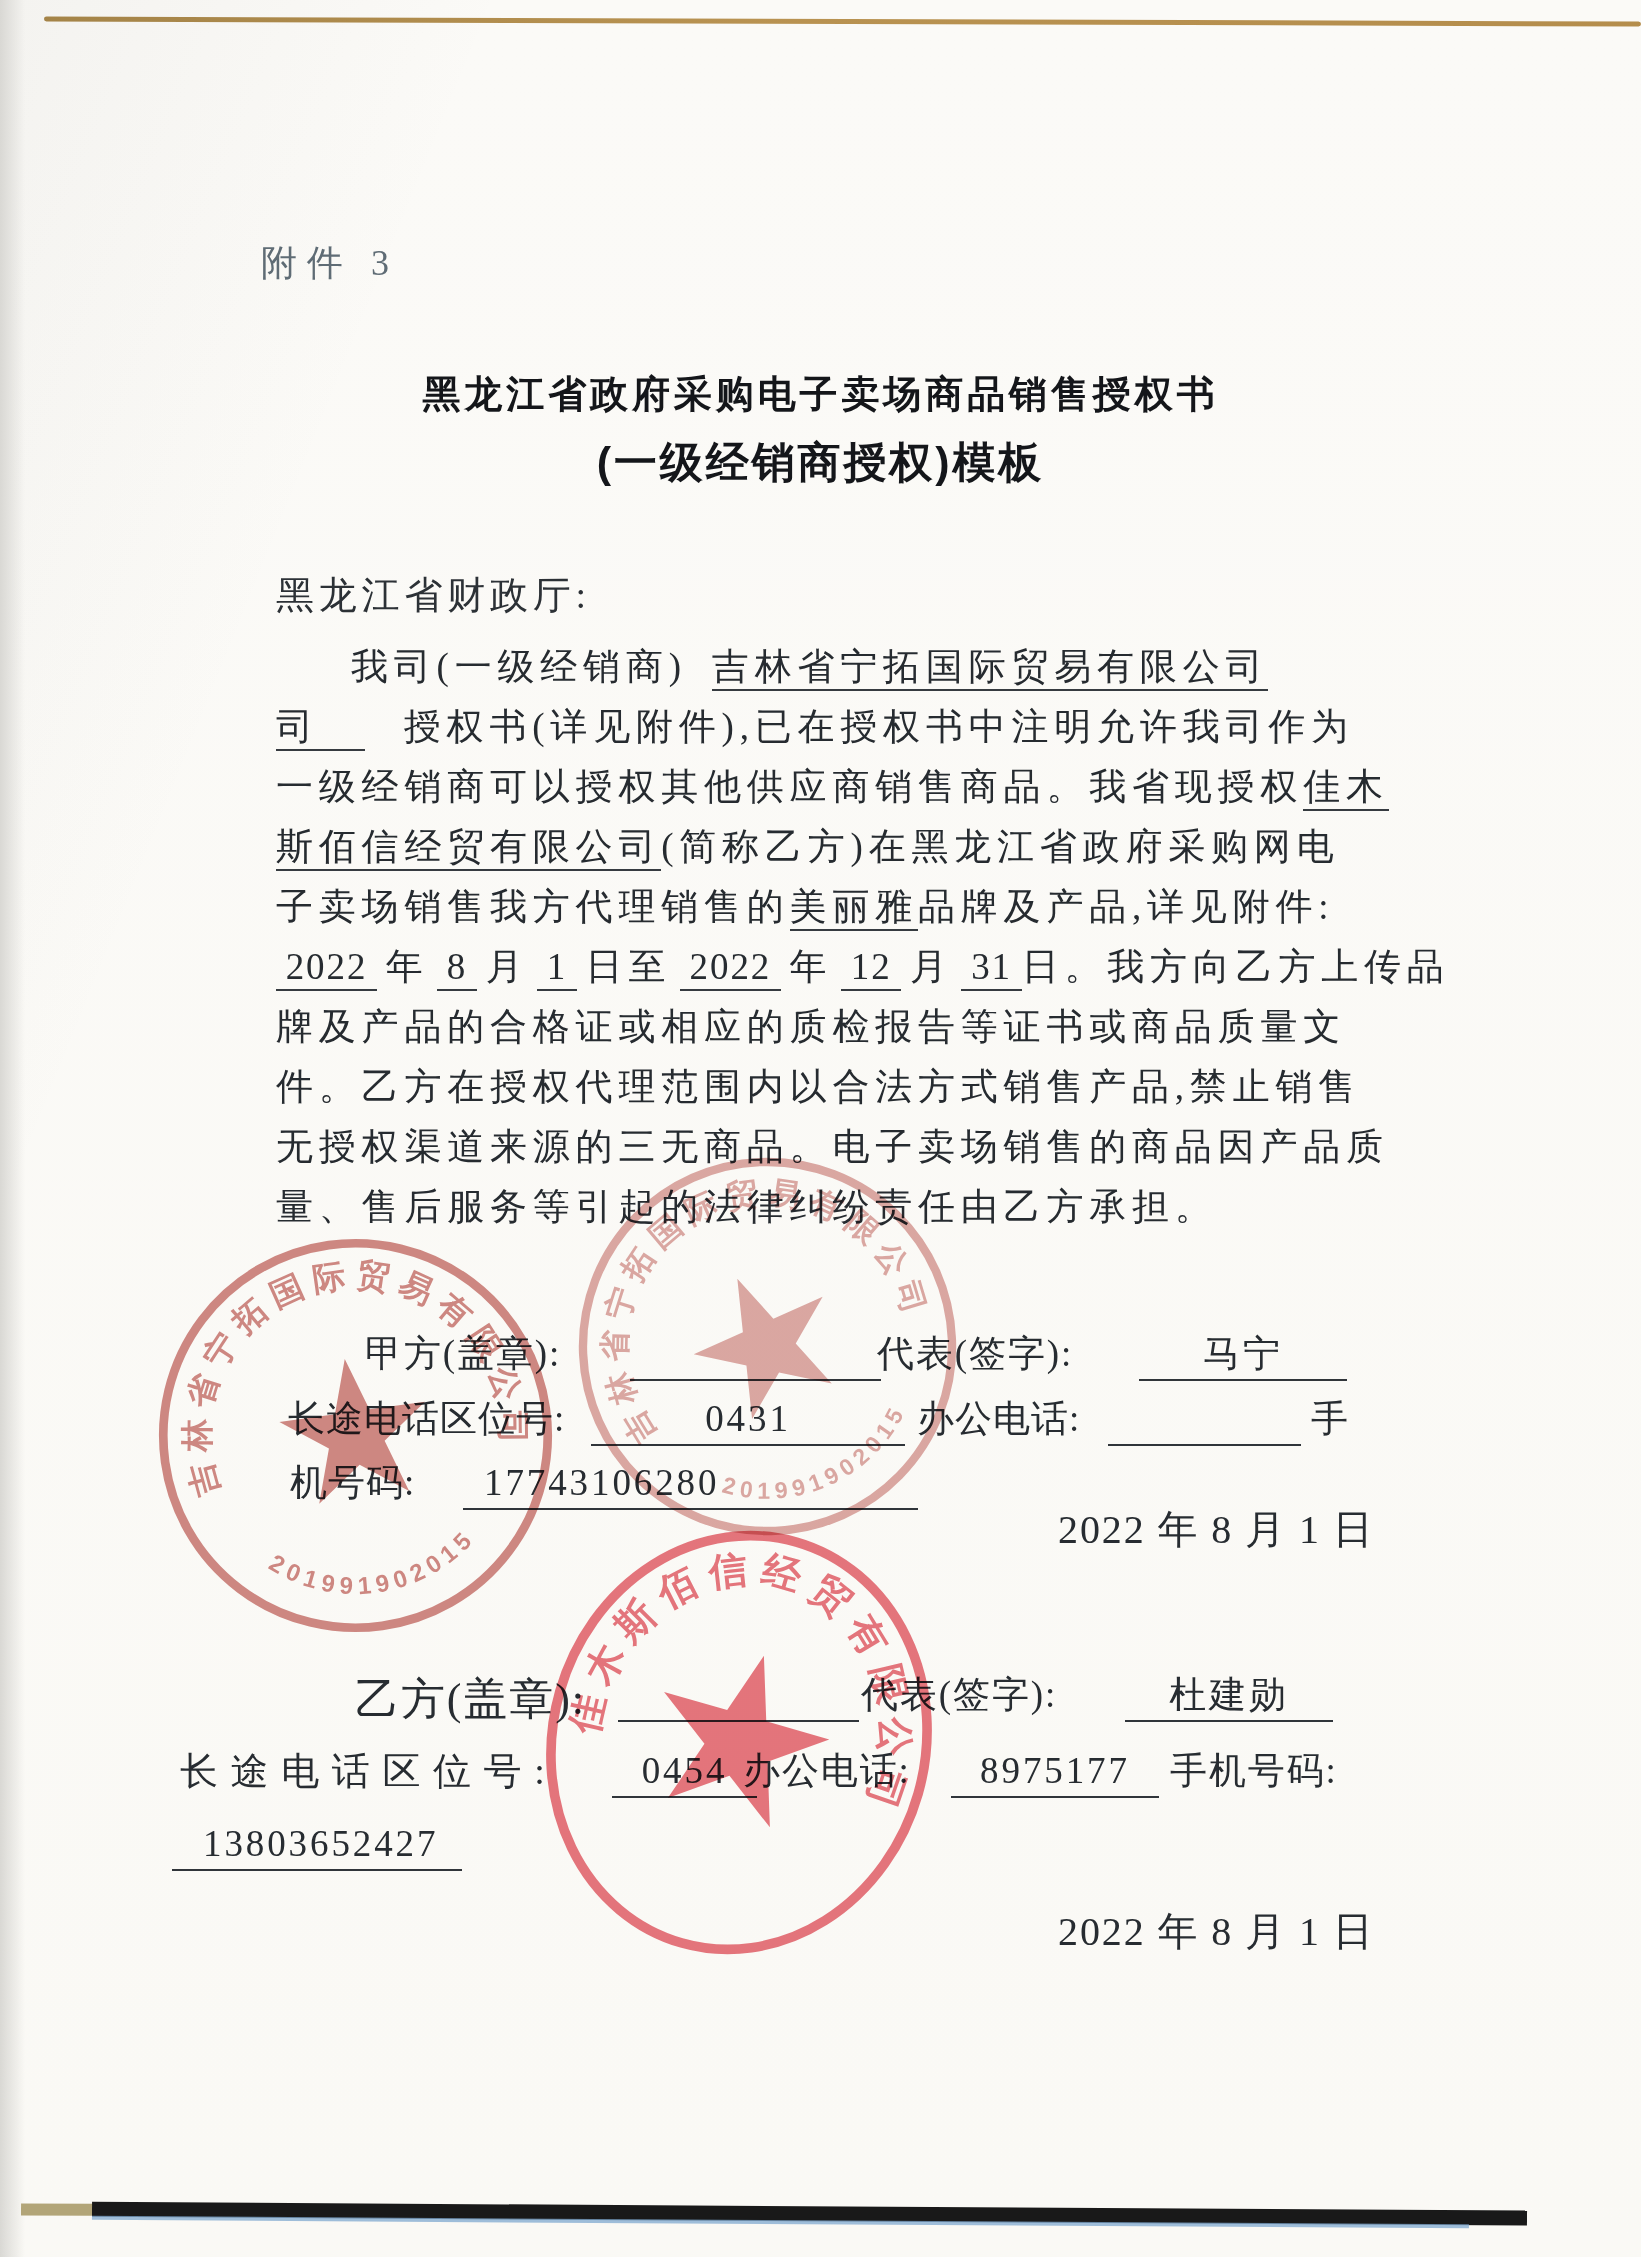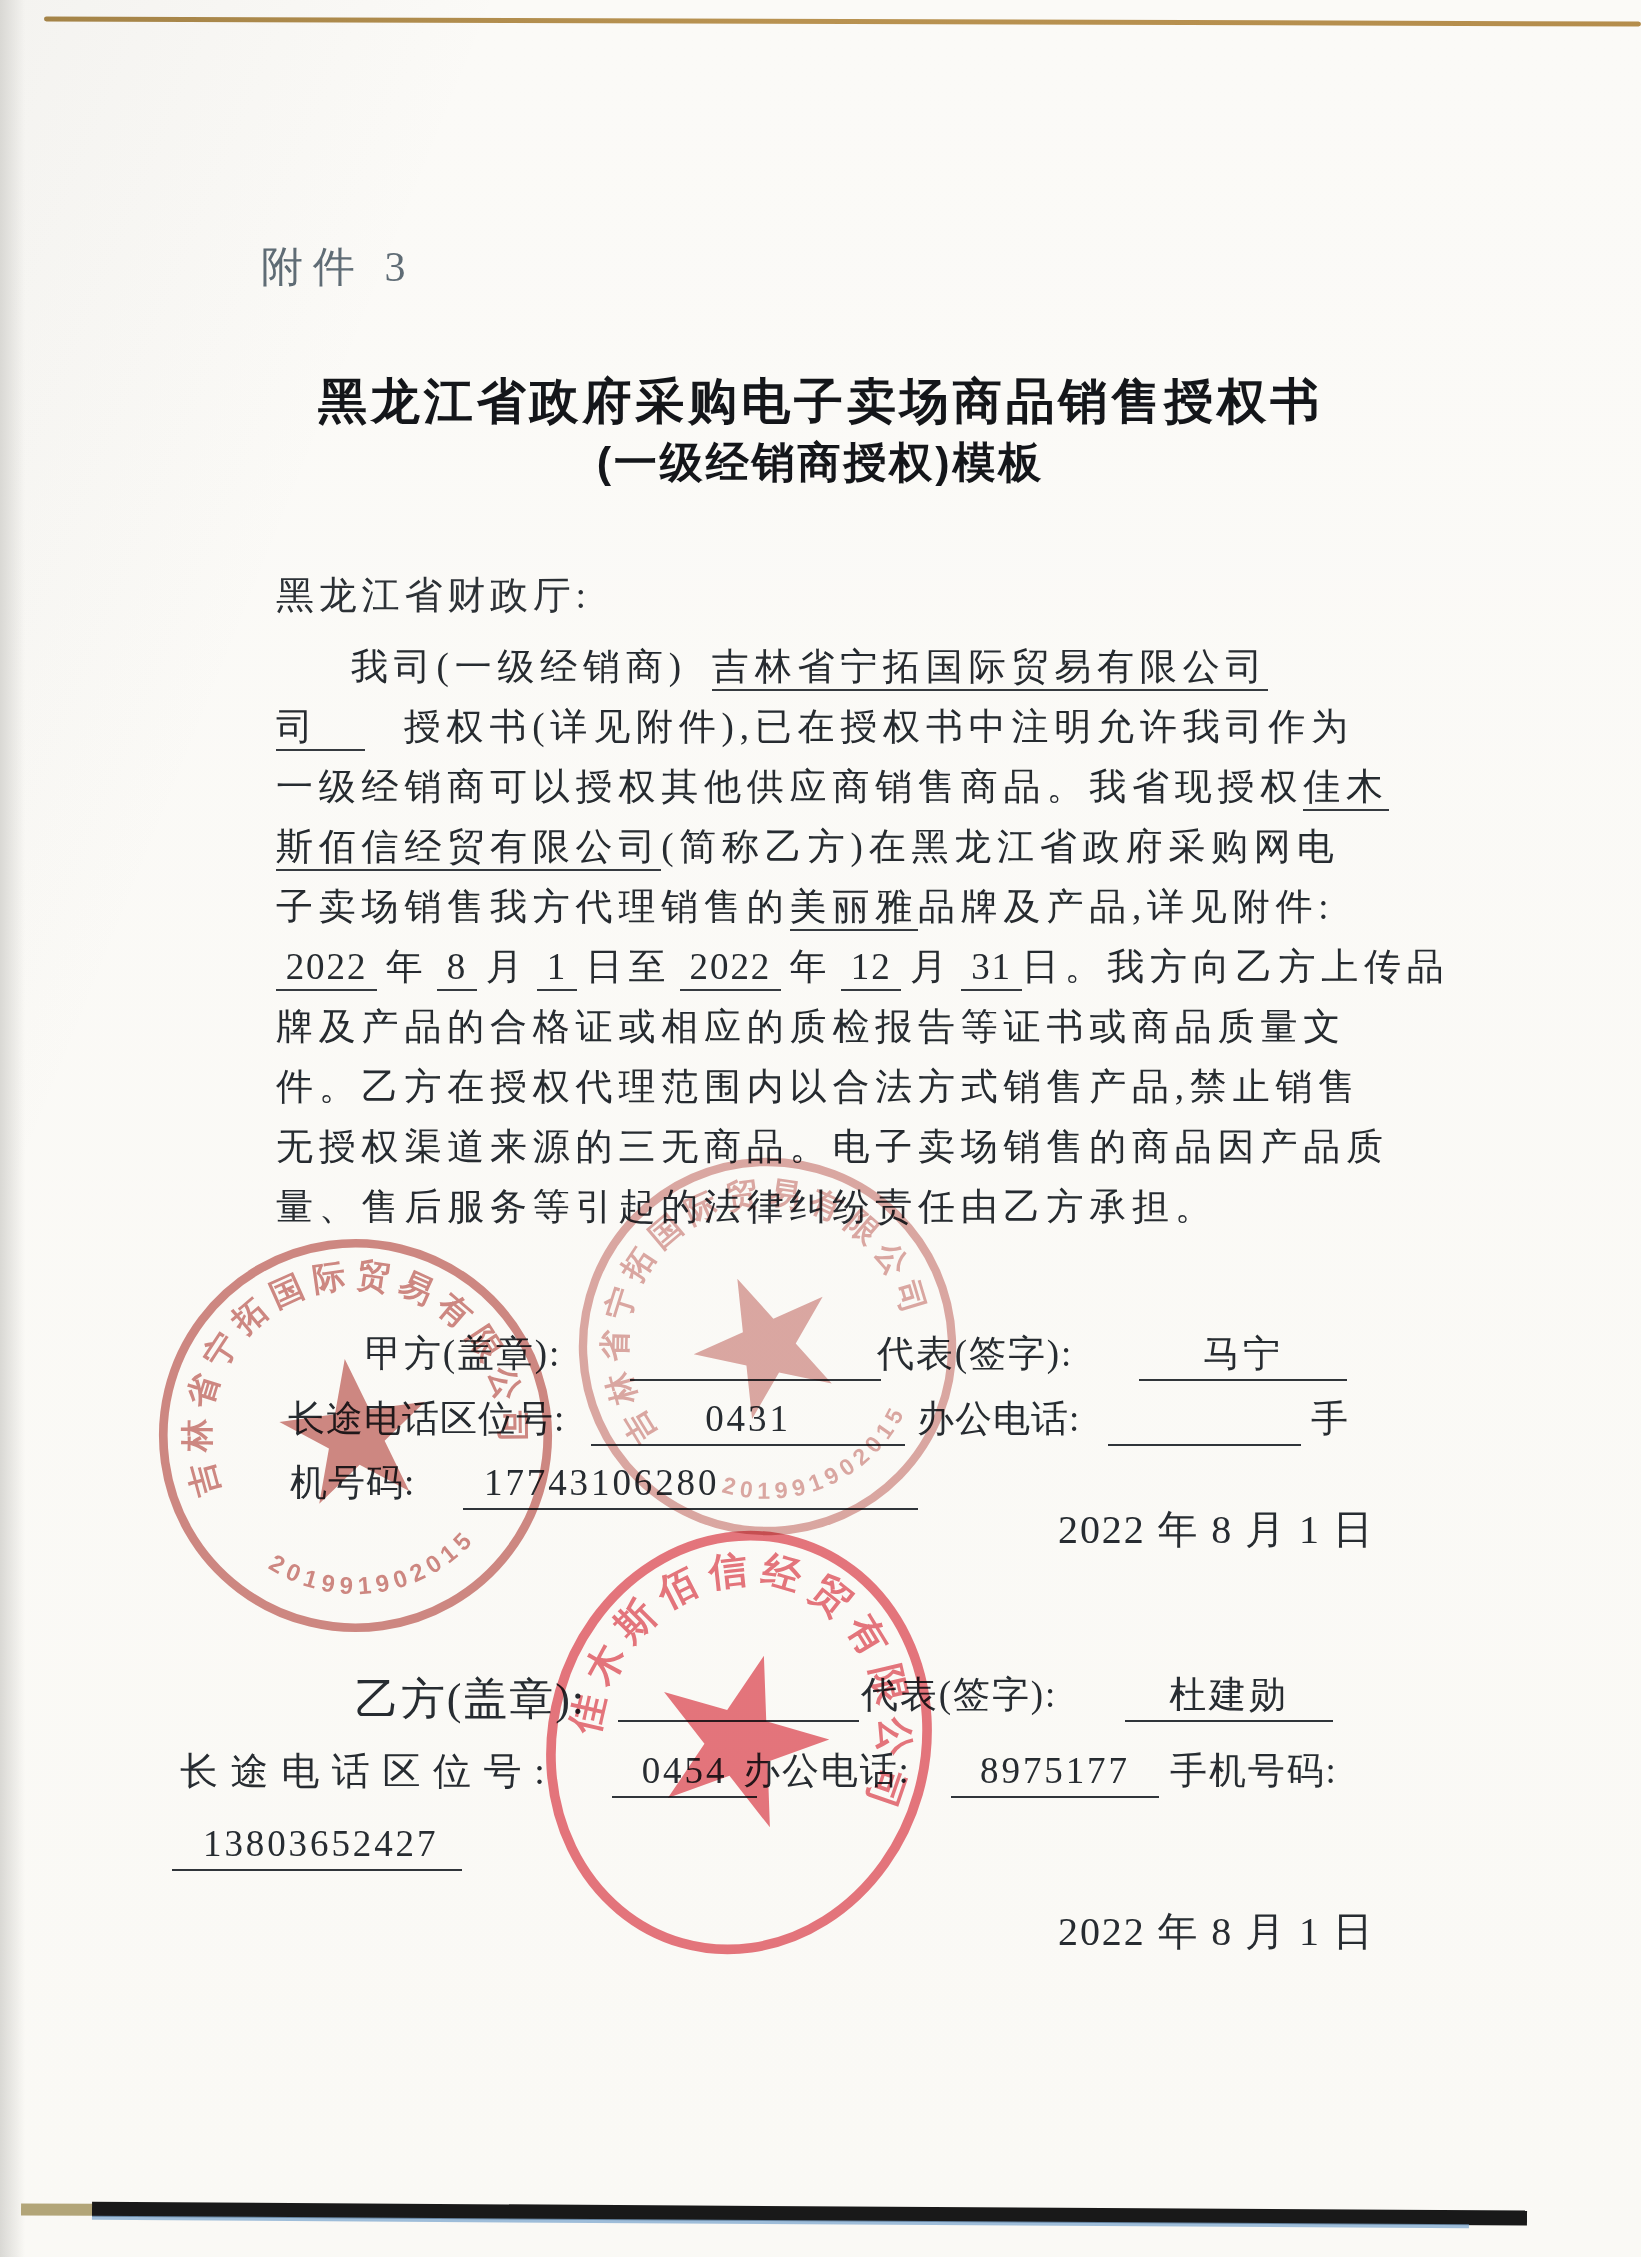--- a/index.html
+++ b/index.html
@@ -13,25 +13,25 @@
   }
   .scan-edge-left{position:absolute;left:0;top:0;bottom:0;width:25px;
     background:linear-gradient(90deg,#d9d8d4,rgba(250,249,245,0));}
   .scan-top-line{position:absolute;left:44px;top:19.3px;width:1597px;height:4.8px;border-radius:2.9px;
     background:linear-gradient(90deg,#96702a,#ad8034 45%,#a87a2e);transform:rotate(0.18deg);opacity:.85;}
   .scan-bottom-strip{position:absolute;left:21px;top:2205px;width:1506px;height:21px;transform:rotate(0.35deg);}
   .scan-bottom-strip .khaki{position:absolute;left:0;top:2.9px;width:75px;height:12.6px;background:#b2a578;}
   .scan-bottom-strip .black{position:absolute;left:71px;top:1px;right:0;height:15.4px;background:#191919;}
   .scan-bottom-strip .blue{position:absolute;left:71px;right:58px;top:15.4px;height:3.9px;background:#7fa8cf;opacity:.75;}
 
-  .attachment{position:absolute;left:261px;top:239px;font-size:42px;letter-spacing:9.7px;color:#5f6c75;}
+  .attachment{position:absolute;left:261px;top:239px;font-size:36px;letter-spacing:9.7px;color:#5f6c75;}
 
   .title{position:absolute;left:0;width:100%;text-align:center;
     font-family:"Liberation Sans","DejaVu Sans",sans-serif;font-weight:bold;color:#14161a;}
-  .title1{top:369px;font-size:49px;letter-spacing:3.9px;}
+  .title1{top:369px;font-size:38px;letter-spacing:3.9px;}
   .title2{top:434px;font-size:43px;letter-spacing:2.9px;}
 
   .salutation{position:absolute;left:276px;top:570px;font-size:38px;letter-spacing:4.8px;}
 
   .body-text{position:absolute;left:276px;top:637px;width:1154px;}
   .line{height:60px;line-height:60px;font-size:37px;letter-spacing:5.8px;white-space:nowrap;color:#262b30;}
   .indent{padding-left:75px;}
   .u{border-bottom:2.9px solid #363b40;padding-bottom:1.9px;}
   .ml{margin-left:25px;}
   .u-pad{padding-right:46px;}

